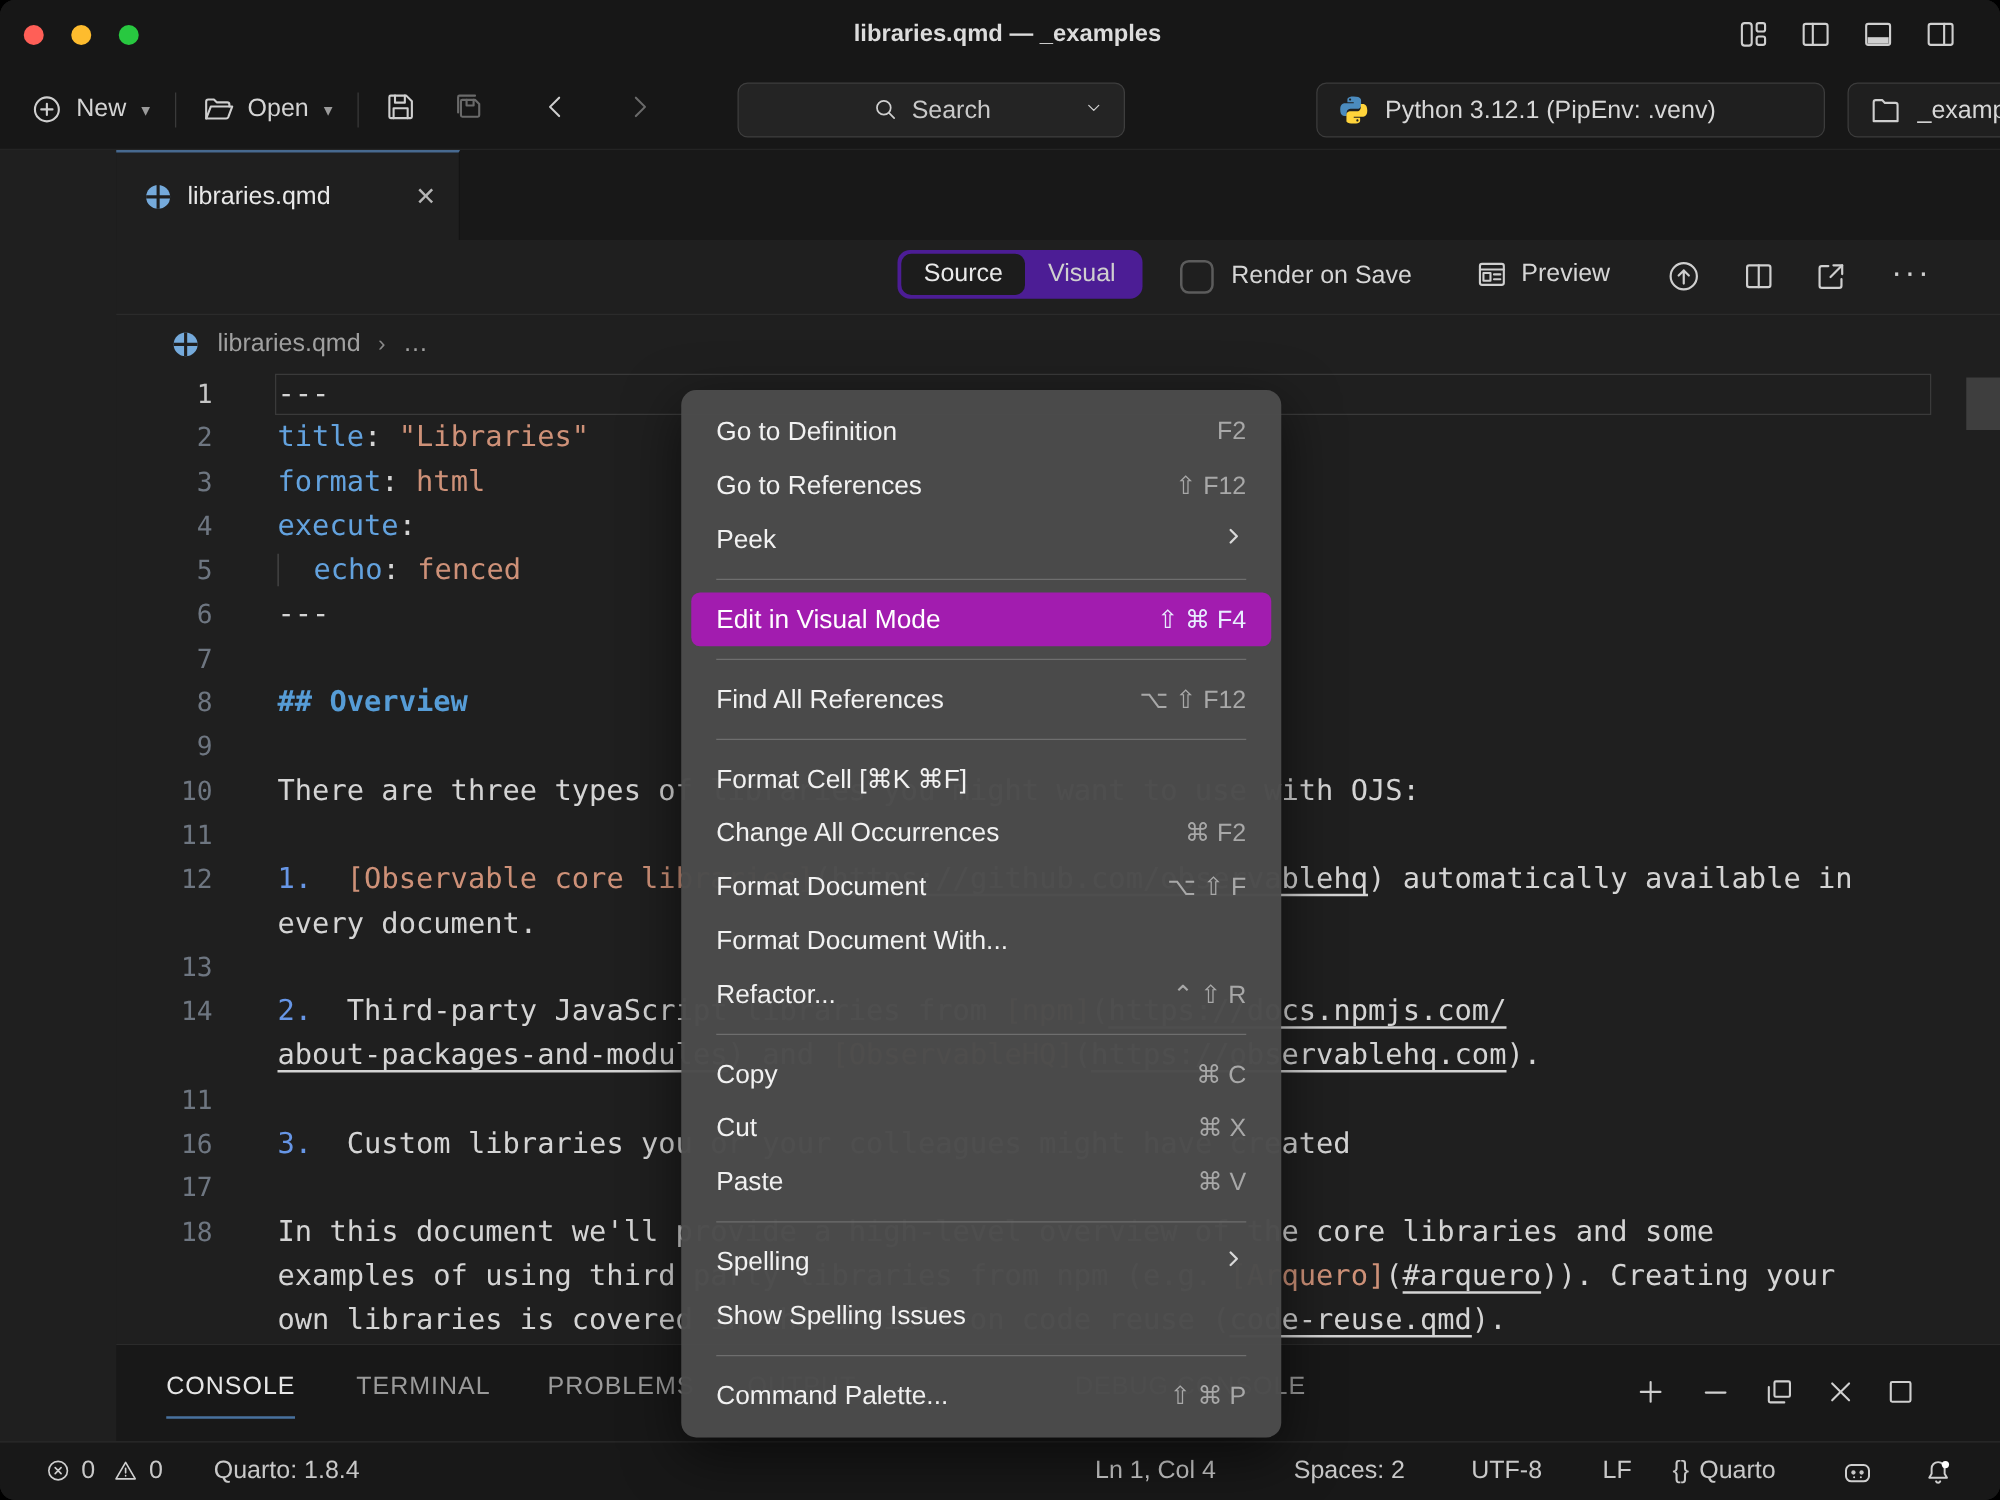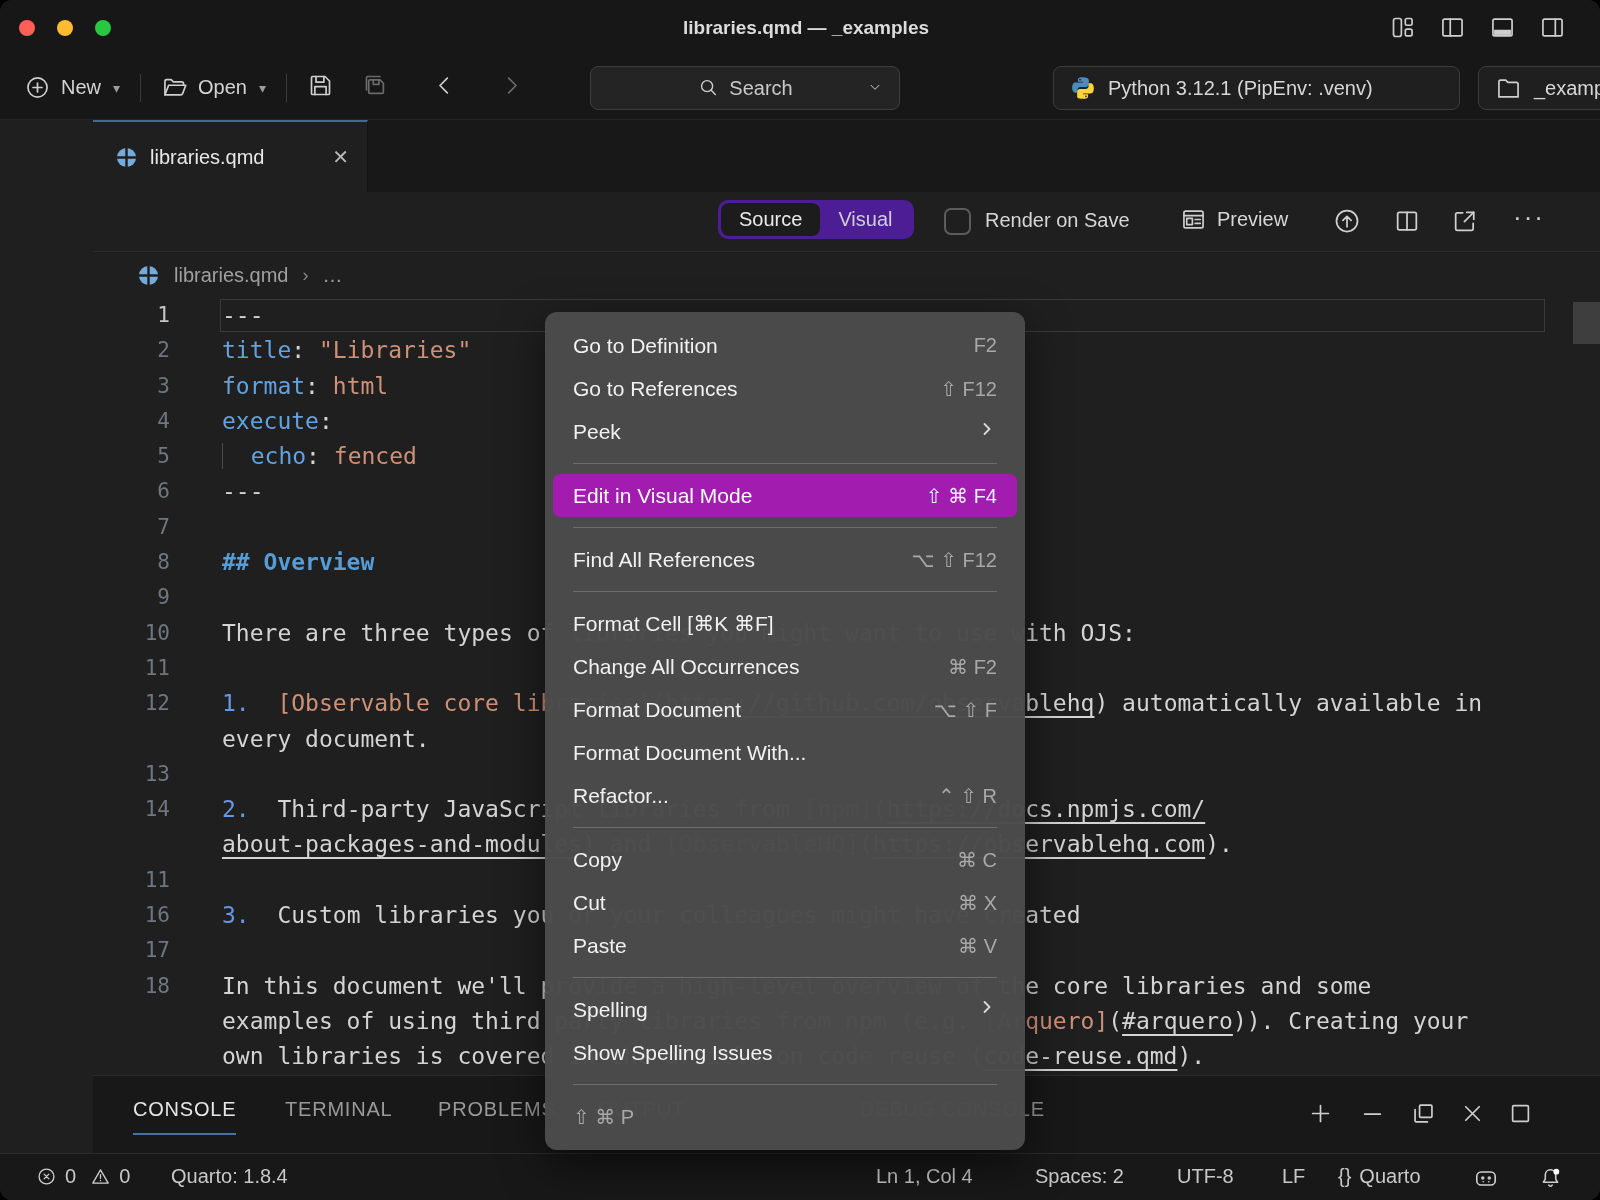--- a/index.html
+++ b/index.html
@@ -526,17 +526,18 @@
         <span class="mlabel">Spelling</span>
         <span class="marrow"><svg viewBox="0 0 24 24" fill="none" stroke="#d9d9d9" stroke-width="2.2" stroke-linecap="round" stroke-linejoin="round">
             <path d="M9 6l6 6-6 6"></path>
           </svg></span>
       </div>
       <div class="mitem">
         <span class="mlabel">Show Spelling Issues</span>
       </div>
       <div class="msep"></div>
       <div class="mitem">
+        <span class="mlabel">Command Palette...</span>
         <span class="mshort">⇧ ⌘ P</span>
       </div>
     </div>
 
 </div>
 
 </body></html>

